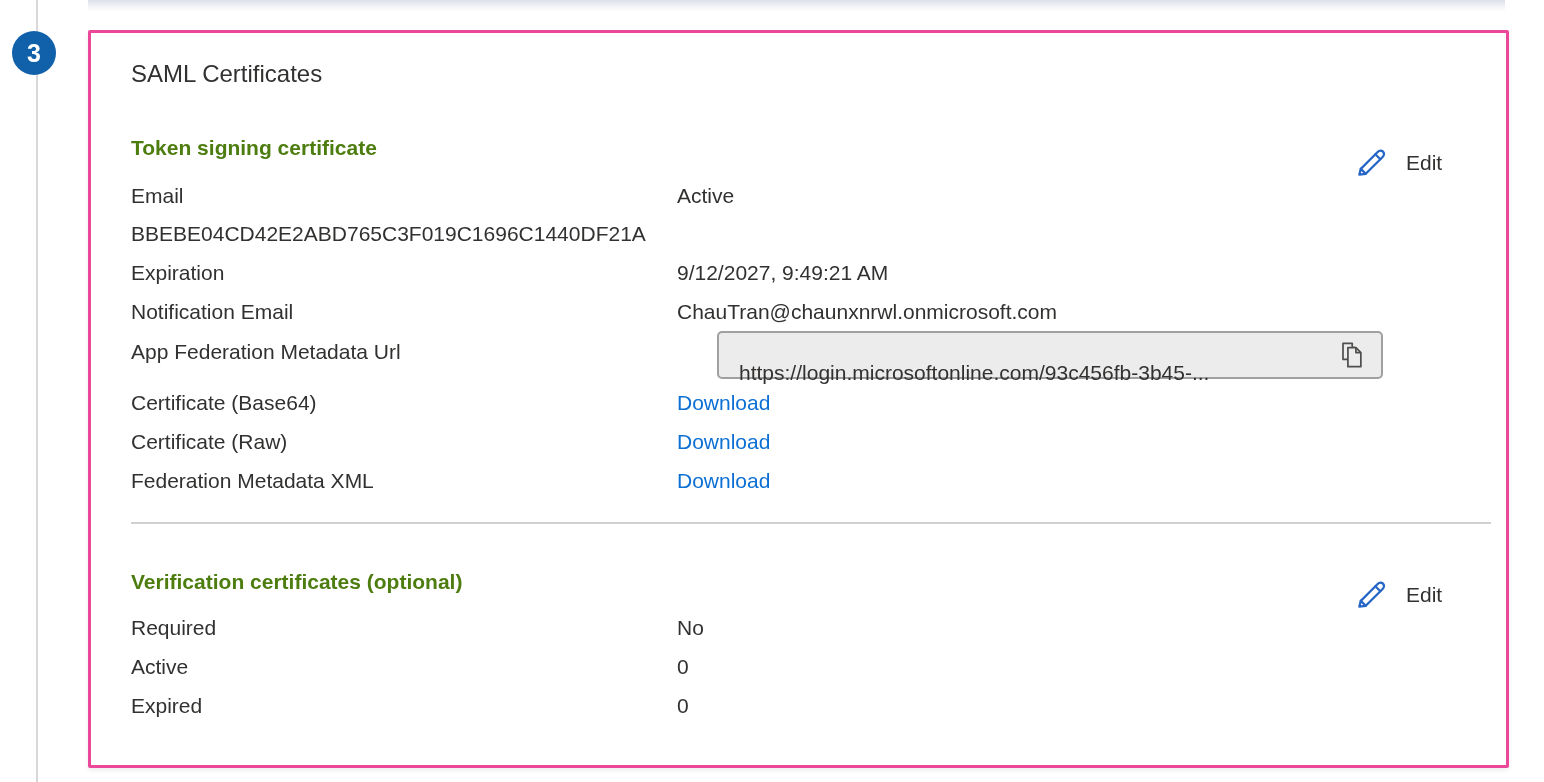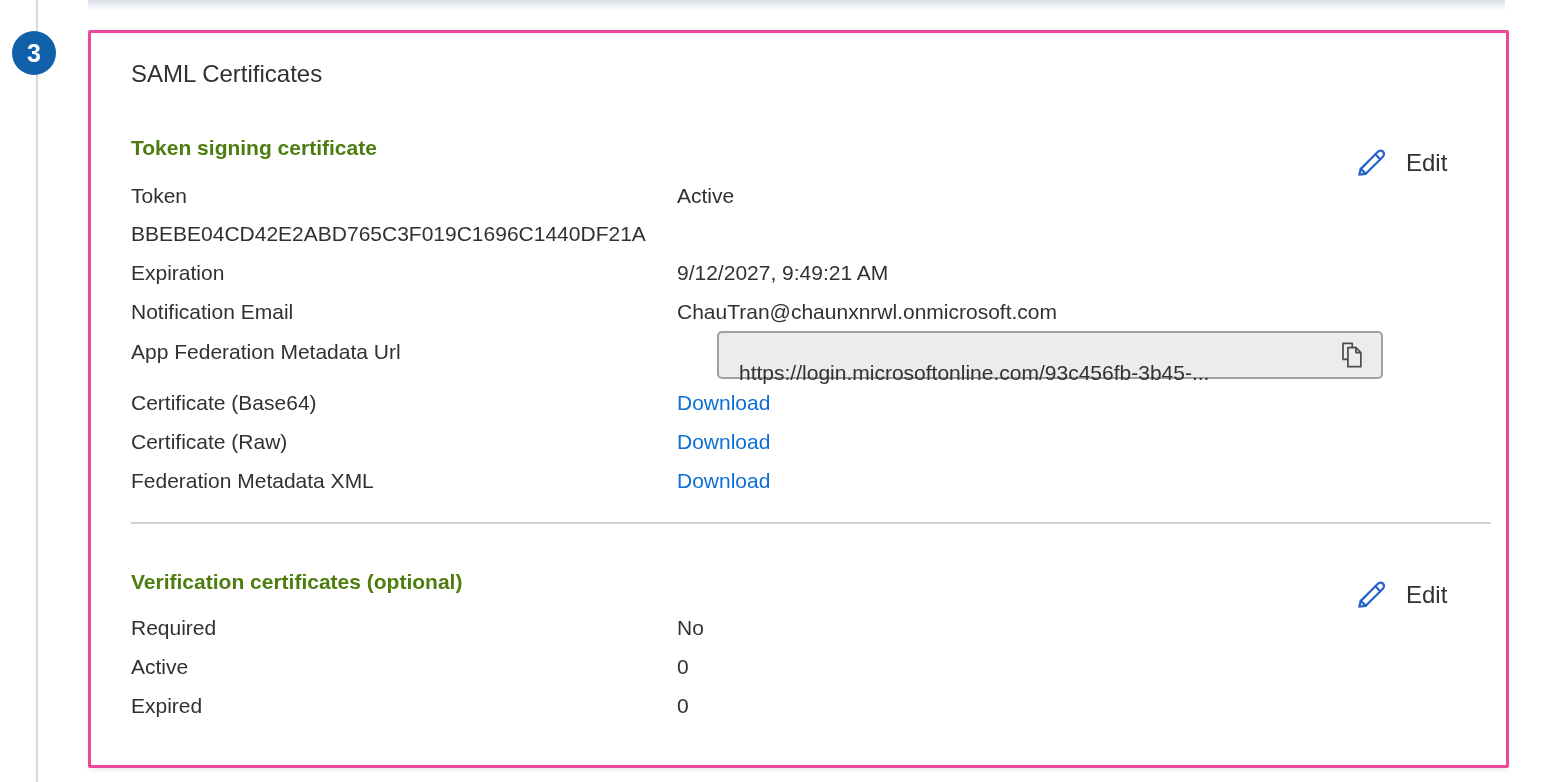--- a/index.html
+++ b/index.html
@@ -54,21 +54,21 @@
   .copy-btn{flex:none;width:32px;height:34px;display:flex;align-items:center;justify-content:center;cursor:pointer;background:none;border:none;padding:0;}
 
   .divider{position:absolute;left:40px;top:489px;width:1360px;height:2px;background:#d2d0ce;}
 
   .edit-btn{
     position:absolute;left:1262px;display:flex;align-items:center;gap:17px;
     background:none;border:none;padding:0;cursor:pointer;
   }
   .edit-1{top:112px;}
   .edit-2{top:544px;}
-  .edit-btn .label{font-size:24px;color:#323130;}
+  .edit-btn .label{font-size:21px;color:#323130;}
   .pencil-icon{width:36px;height:36px;display:block;}
 </style>
 </head>
 <body>
 
 <div class="connector"></div>
 <div class="step-circle">
   <span>3</span>
 </div>
 
@@ -83,21 +83,21 @@
   <button class="edit-btn edit-1">
     <svg class="pencil-icon" viewBox="0 0 24 24" fill="none" stroke="#2465c6" stroke-width="1.5" stroke-linejoin="round" stroke-linecap="round">
       <path d="M4.2 19.8 L5.2 15.9 L16.6 4.5 C17.6 3.5 19.1 3.5 20 4.4 C20.9 5.3 20.9 6.8 19.9 7.8 L8.5 19.2 L4.2 19.8 Z"></path>
       <path d="M14.9 6.2 L18.2 9.5"></path>
       <path d="M5.2 15.9 L8.5 19.2"></path>
     </svg>
     <span class="label">Edit</span>
   </button>
 
   <div class="kv-row" style="top:150px">
-    <span class="kv-label">Token</span>
+    <span class="kv-label">Email</span>
     <span class="kv-value">Active</span>
   </div>
 
   <div class="kv-row" style="top:188px">
     <span class="kv-value">BBEBE04CD42E2ABD765C3F019C1696C1440DF21A</span>
   </div>
 
   <div class="kv-row" style="top:227px">
     <span class="kv-label">Expiration</span>
     <span class="kv-value">9/12/2027, 9:49:21 AM</span>

